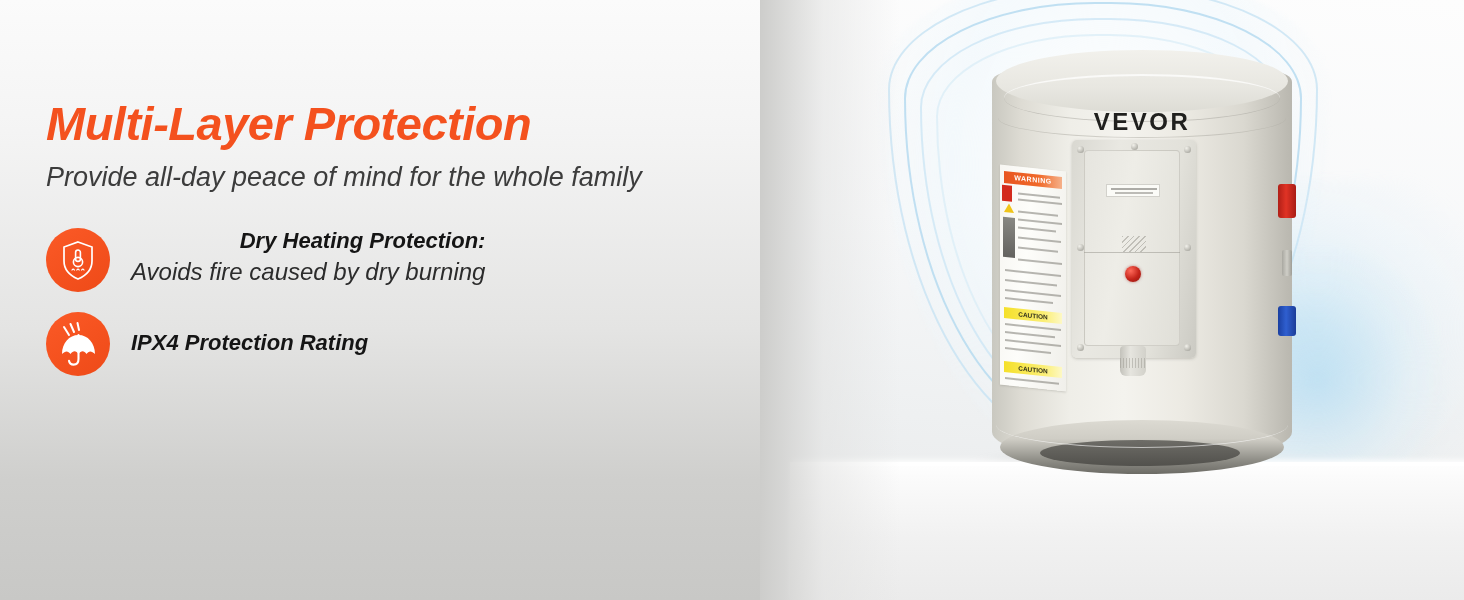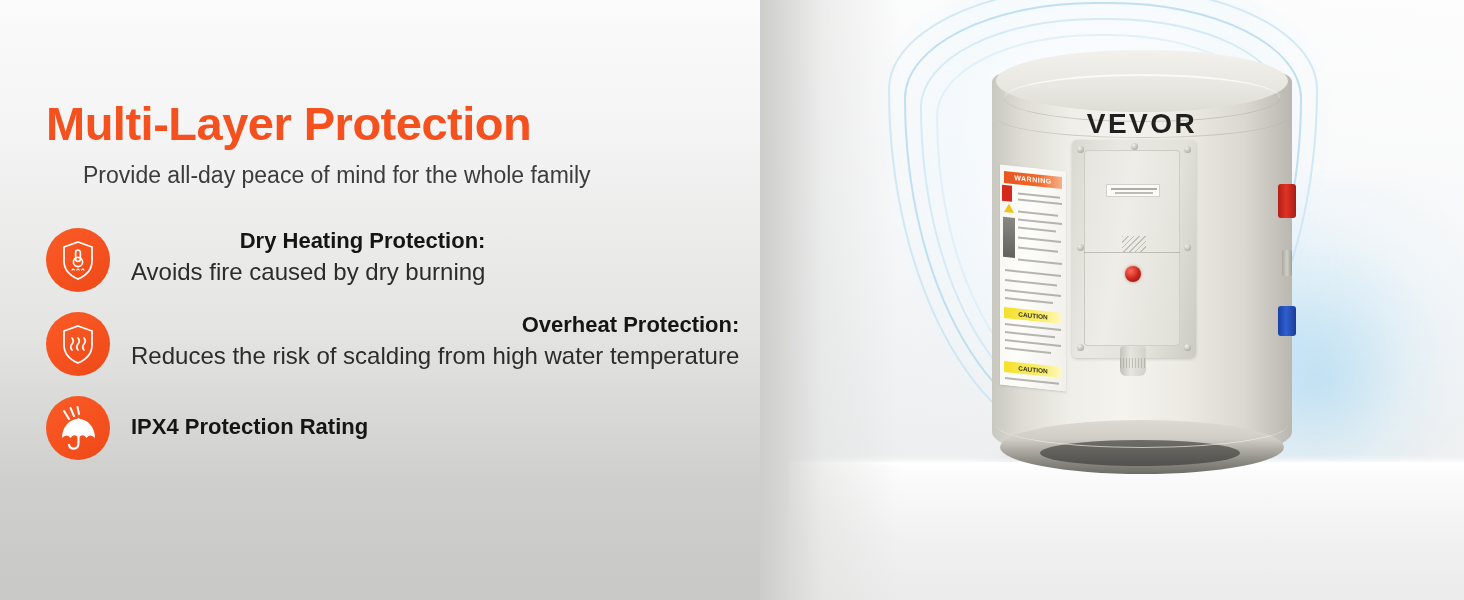--- a/index.html
+++ b/index.html
@@ -103,21 +103,21 @@
   }
   #tank-bottom-dark {
     position:absolute; left:48px; top:396px; width:200px; height:26px;
     border-radius:50%;
     background:linear-gradient(180deg,#5d5c57 0%,#4a4945 100%);
     opacity:.85;
   }
   #brand {
     position:absolute; left:0; top:64px; width:300px;
     text-align:center;
-    font-size:28px; font-weight:bold; letter-spacing:2.5px;
+    font-size:24px; font-weight:bold; letter-spacing:2.5px;
     color:#20201e;
   }
   
   #panel {
     position:absolute; left:80px; top:96px; width:124px; height:218px;
     border-radius:5px;
     background:linear-gradient(100deg,#d9d8d1 0%,#e9e8e2 30%,#e2e1da 70%,#cbcac3 100%);
     box-shadow:0 1px 3px rgba(120,118,110,.35);
   }
   #panel-inner {
@@ -200,29 +200,29 @@
     position:absolute; left:286px; top:262px; width:18px; height:30px;
     border-radius:3px;
     background:linear-gradient(90deg,#1a3fa0 0%,#2f5fd0 45%,#1b3c98 100%);
   }
   #port-mid {
     position:absolute; left:290px; top:206px; width:10px; height:26px;
     border-radius:2px;
     background:linear-gradient(90deg,#a9a8a1 0%,#cfcec7 50%,#9e9d96 100%);
   }
   
-  #content { position:absolute; left:0; top:0; width:760px; height:600px; }
+  #content { position:absolute; left:0; top:0; width:760px; height:600px;font-style:italic; }
   #headline {
     position:absolute; left:46px; top:96px;
     font-size:47px; font-weight:bold; letter-spacing:-.5px;
     color:#F4511E; white-space:nowrap;
   }
   #subhead {
     position:absolute; left:46px; top:162px;
-    font-size:23px; color:#3c3c3c; white-space:nowrap;margin-left:37px;
+    font-size:27px; color:#3c3c3c; white-space:nowrap;
   }
   #features { position:absolute; left:46px; top:228px; width:700px; }
   .feature { position:relative; height:84px;text-align:right; }
   .feature.last { height:auto; }
   .f-icon {
     position:absolute; left:0; top:0; width:64px; height:64px; border-radius:50%;
     background:linear-gradient(145deg,#fb5a27 0%,#f4511e 55%,#ee4a18 100%);
   }
   .f-icon svg { position:absolute; left:0; top:0; }
   .f-text { position:absolute; left:85px; top:0; }
@@ -329,32 +329,20 @@
             <path d="M32 22 a2.4 2.4 0 0 1 2.4 2.4 L34.4 31 a2.4 2.4 0 0 1 -4.8 0 L29.6 24.4 A2.4 2.4 0 0 1 32 22 Z" fill="none" stroke="#ffffff" stroke-width="1.6"></path>
             <path d="M26 42 q1.2 -1.6 2.4 0 M30.8 42 q1.2 -1.6 2.4 0 M35.6 42 q1.2 -1.6 2.4 0" fill="none" stroke="#ffffff" stroke-width="1.2" stroke-linecap="round"></path>
           </svg>
         </div>
         <div class="f-text">
           <div class="f-title">Dry Heating Protection:</div>
           <div class="f-desc">Avoids fire caused by dry burning</div>
         </div>
       </div>
 
-      <div class="feature">
-        <div class="f-icon">
-          <svg width="64" height="64" viewBox="0 0 64 64">
-            <path d="M32 14 L46 19 L46 33 C46 42 39 48 32 51 C25 48 18 42 18 33 L18 19 Z" fill="none" stroke="#ffffff" stroke-width="1.7"></path>
-            <path d="M26 26 q2.6 3 0 6 q-2.6 3 0 6 M32 26 q2.6 3 0 6 q-2.6 3 0 6 M38 26 q2.6 3 0 6 q-2.6 3 0 6" fill="none" stroke="#ffffff" stroke-width="1.7" stroke-linecap="round"></path>
-          </svg>
-        </div>
-        <div class="f-text">
-          <div class="f-title">Overheat Protection:</div>
-          <div class="f-desc">Reduces the risk of scalding from high water temperature</div>
-        </div>
-      </div>
 
 
       <div class="feature last">
         <div class="f-icon">
           <svg width="64" height="64" viewBox="0 0 64 64">
             <path d="M16 42 C16 31 23.2 23 32.5 23 C41.8 23 49 31 49 42 C45.5 38.6 42.8 38.6 40.5 42 C38 38.4 35.2 38.4 32.5 42 C30 38.4 27.2 38.4 24.5 42 C22 38.6 19.4 38.6 16 42 Z" fill="#ffffff"></path>
             <path d="M32.5 23 L32.5 47 C32.5 50.6 30.4 52.6 27.6 52.6 C25.2 52.6 23.4 51.1 23 48.8" fill="none" stroke="#ffffff" stroke-width="2.1" stroke-linecap="round"></path>
             <path d="M18 15 L23 23 M24.5 12 L28 20 M31.5 11 L33 18" fill="none" stroke="#ffffff" stroke-width="2" stroke-linecap="round"></path>
           </svg>
         </div>

